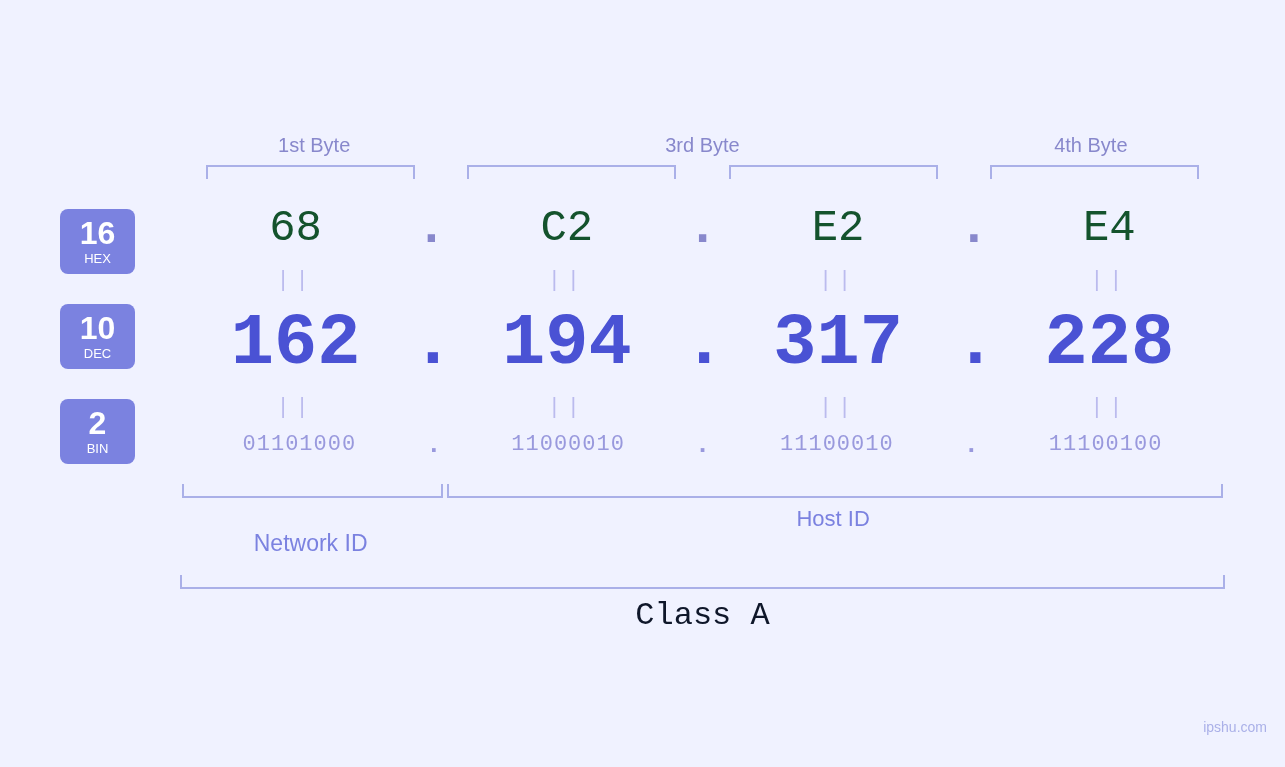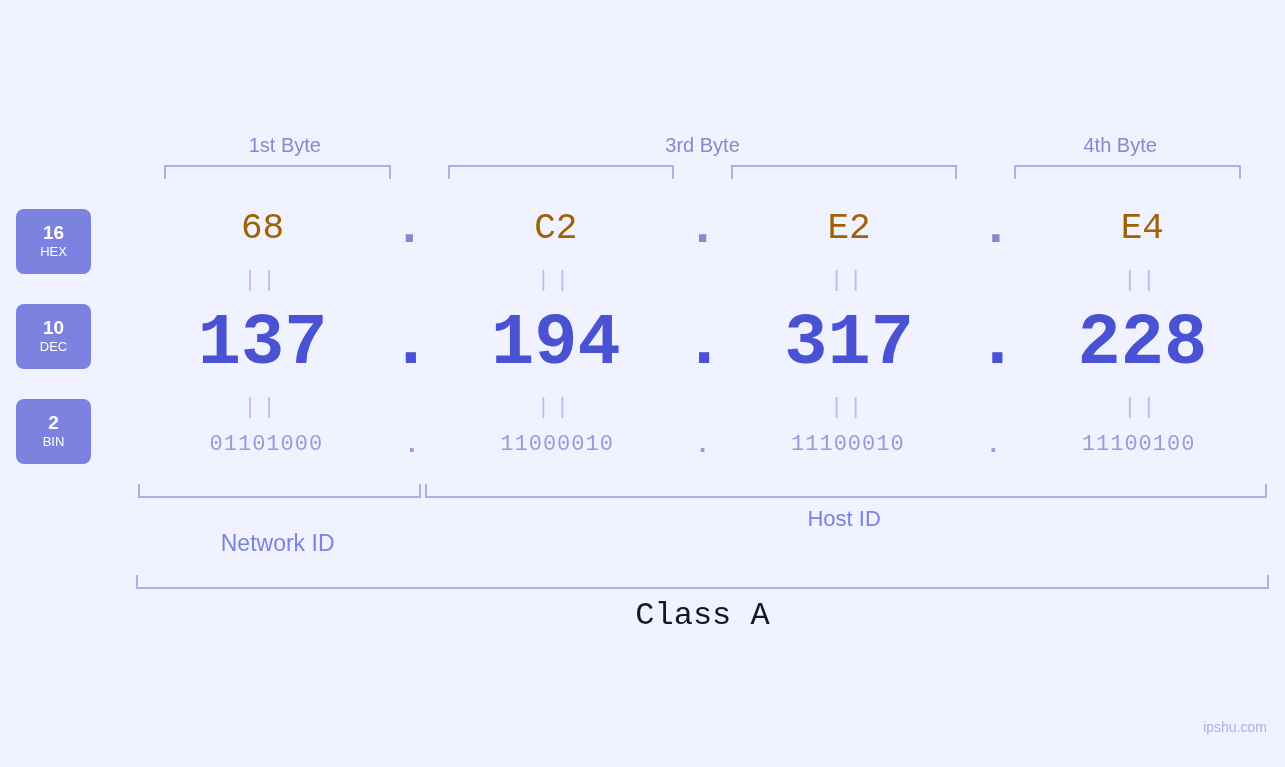--- a/index.html
+++ b/index.html
@@ -17,21 +17,21 @@
 
     .container {
       width: 1285px;
       height: 767px;
       position: relative;
       background: #f0f2ff;
       display: flex;
       flex-direction: column;
       align-items: center;
       justify-content: center;
-      padding: 20px 16px;
+      padding: 20px 60px;
     }
 
     
     .byte-labels-row {
       display: flex;
       width: 100%;
       margin-left: 120px;
       margin-bottom: 8px;
     }
 
@@ -89,21 +89,21 @@
       width: 75px;
       height: 65px;
       display: flex;
       flex-direction: column;
       align-items: center;
       justify-content: center;
       font-family: Arial, sans-serif;
     }
 
     .base-badge .base-number {
-      font-size: 19px;
+      font-size: 32px;
       font-weight: bold;
       line-height: 1.1;
     }
 
     .base-badge .base-name {
       font-size: 13px;
       font-weight: normal;
     }
 
     
@@ -126,22 +126,22 @@
       padding-top: 0;
     }
 
     .data-cell {
       flex: 1;
       text-align: center;
       font-family: 'Courier New', Courier, monospace;
     }
 
     .data-cell.hex-val {
-      color: #a16207;
-      font-size: 36px;
+      color: #14532d;
+      font-size: 44px;
     }
 
     .data-cell.dec-val {
       color: #4a52d4;
       font-size: 72px;
       font-weight: bold;
     }
 
     .data-cell.bin-val {
       color: #9999dd;
@@ -339,21 +339,21 @@
         <div class="eq-cell">||</div>
         <div class="eq-dot-spacer"></div>
         <div class="eq-cell">||</div>
         <div class="eq-dot-spacer"></div>
         <div class="eq-cell">||</div>
         <div class="eq-dot-spacer"></div>
         <div class="eq-cell">||</div>
       </div>
 
       <div class="data-row">
-        <div class="data-cell dec-val">137</div>
+        <div class="data-cell dec-val">162</div>
         <div class="dot-cell">.</div>
         <div class="data-cell dec-val">194</div>
         <div class="dot-cell">.</div>
         <div class="data-cell dec-val">317</div>
         <div class="dot-cell">.</div>
         <div class="data-cell dec-val">228</div>
       </div>
 
       <div class="eq-row">
         <div class="eq-cell">||</div>

